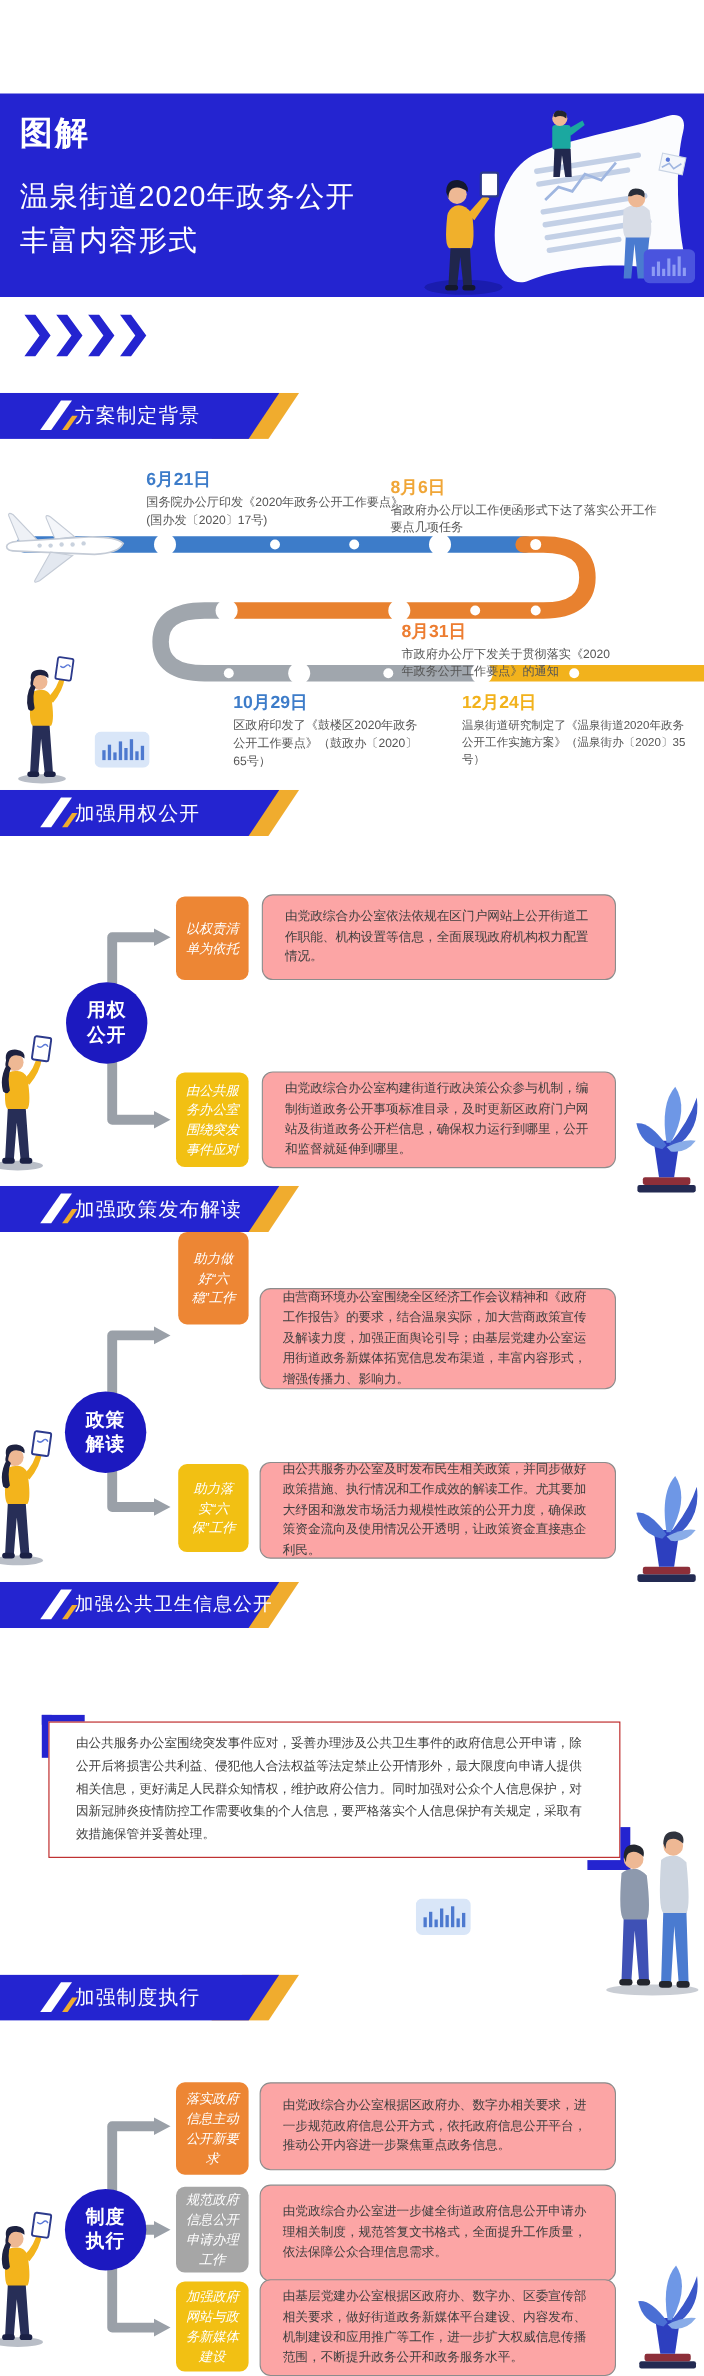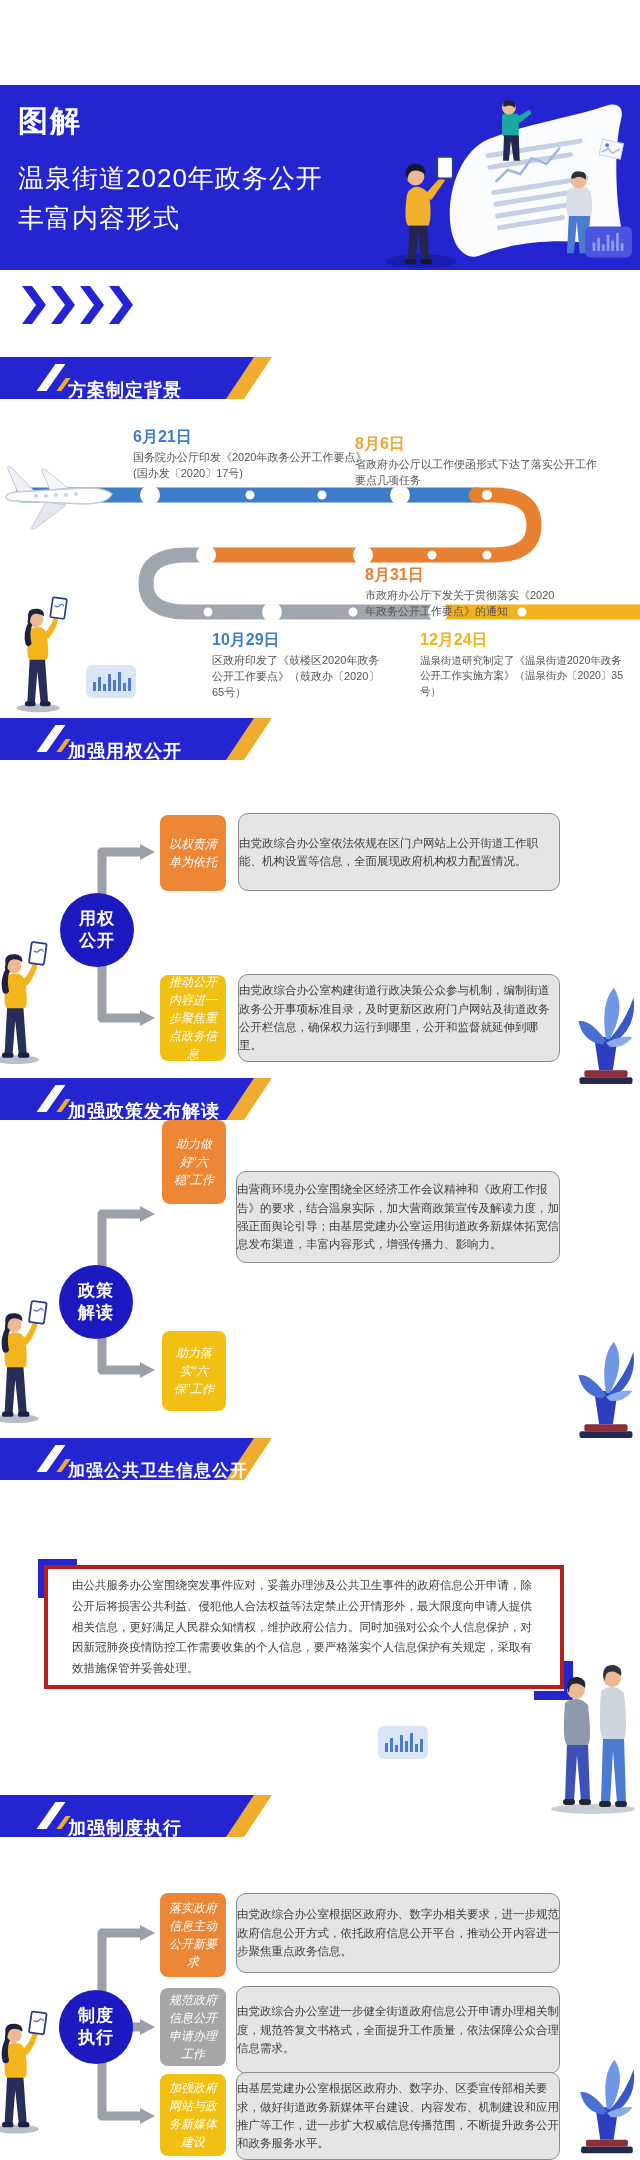--- a/index.html
+++ b/index.html
@@ -14,37 +14,37 @@
   
   
   .banner{position:absolute;left:0;width:272px;height:42px;}
   .banner-accent{position:absolute;left:192px;top:0;width:80px;height:42px;background:#f0ac2e;
                  clip-path:polygon(28px 0,80px 0,52px 100%,0 100%);}
   .banner-blue{position:absolute;left:0;top:0;width:254px;height:42px;background:#2424d0;
                clip-path:polygon(0 0,254px 0,226px 100%,0 100%);}
   .banner-slash{position:absolute;transform:skewX(-35deg);}
   .sl1{left:46px;top:7px;width:10px;height:27px;background:#fff;}
   .sl2{left:61px;top:21px;width:5px;height:13px;background:#f0ac2e;}
-  .banner-text{position:absolute;left:68px;top:12px;line-height:42px;color:#fff;font-weight:bold;font-size:18px;letter-spacing:1px;white-space:nowrap;}
+  .banner-text{position:absolute;left:68px;top:0;line-height:42px;color:#fff;font-weight:normal;font-size:18px;letter-spacing:1px;white-space:nowrap;}
   
   .tl-label{position:absolute;font-size:11px;color:#555;line-height:1.45;}
   .tl-date{font-size:16px;font-weight:bold;display:block;margin-bottom:2px;}
   
   .big-circle{position:absolute;width:74px;height:74px;border-radius:50%;background:#1c19c0;color:#fff;
               display:flex;flex-direction:column;align-items:center;justify-content:center;
               font-weight:bold;font-size:17px;line-height:1.3;letter-spacing:1px;}
   .tag{position:absolute;border-radius:8px;color:#fff;display:flex;align-items:center;justify-content:center;
        text-align:center;font-size:12px;line-height:1.5;padding:6px;box-sizing:border-box;font-weight:500;font-style:italic;}
   .tag.orange{background:#ed8634;}
   .tag.yellow{background:#f2c013;}
   .tag.gray{background:#a6a6a6;}
-  .tbox{position:absolute;border:1px solid #8c8c8c;border-radius:10px;background:#e5e5e5;color:#404040;
-        font-size:11.5px;line-height:1.6;padding:8px 0;box-sizing:border-box;display:flex;align-items:center;}
-  
-  .hbox{position:absolute;left:44px;top:1565px;width:520px;height:124px;border:4px solid #b91c1c;background:#fff;
+  .tbox{position:absolute;border:1px solid #8c8c8c;border-radius:10px;background:#fca5a5;color:#404040;
+        font-size:11.5px;line-height:1.6;padding:8px 20px;box-sizing:border-box;display:flex;align-items:center;}
+  
+  .hbox{position:absolute;left:44px;top:1565px;width:520px;height:124px;border:1px solid #b91c1c;background:#fff;
         color:#404040;font-size:11.5px;line-height:1.8;padding:16px 24px;box-sizing:border-box;display:flex;align-items:center;}
   .corner{position:absolute;width:30px;height:30px;}
   .corner.tl{left:38px;top:1559px;border-left:9px solid #2424d0;border-top:9px solid #2424d0;}
   .corner.br{left:534px;top:1661px;border-right:9px solid #2424d0;border-bottom:9px solid #2424d0;}
 </style>
 </head>
 <body>
 
 <div id="page">
 
@@ -262,21 +262,21 @@
     <span>用权</span>
       <span>公开</span>
   </div>
   <div class="tag orange" style="left:160px;top:815px;width:66px;height:76px">
     <span>以权责清单为依托</span>
   </div>
   <div class="tbox" style="left:238px;top:813px;width:322px;height:78px">
     <span>由党政综合办公室依法依规在区门户网站上公开街道工作职能、机构设置等信息，全面展现政府机构权力配置情况。</span>
   </div>
   <div class="tag yellow" style="left:160px;top:975px;width:66px;height:86px">
-    <span>推动公开内容进一步聚焦重点政务信息</span>
+    <span>由公共服务办公室围绕突发事件应对</span>
   </div>
   <div class="tbox" style="left:238px;top:974px;width:322px;height:88px">
     <span>由党政综合办公室构建街道行政决策公众参与机制，编制街道政务公开事项标准目录，及时更新区政府门户网站及街道政务公开栏信息，确保权力运行到哪里，公开和监督就延伸到哪里。</span>
   </div>
   <svg class="abs" style="left:-14px;top:926px" width="62" height="145" viewBox="0 0 70 150">
       <use href="#p-tablet"></use>
     </svg>
   <svg class="abs" style="left:570px;top:980px" width="70" height="108" viewBox="0 0 70 110">
       <use href="#plant"></use>
     </svg>
@@ -300,20 +300,23 @@
       <span>解读</span>
   </div>
   <div class="tag orange" style="left:162px;top:1120px;width:64px;height:84px">
     <span>助力做好“六稳”工作</span>
   </div>
   <div class="tbox" style="left:236px;top:1171px;width:324px;height:92px">
     <span>由营商环境办公室围绕全区经济工作会议精神和《政府工作报告》的要求，结合温泉实际，加大营商政策宣传及解读力度，加强正面舆论引导；由基层党建办公室运用街道政务新媒体拓宽信息发布渠道，丰富内容形式，增强传播力、影响力。</span>
   </div>
   <div class="tag yellow" style="left:162px;top:1331px;width:64px;height:80px">
     <span>助力落实“六保”工作</span>
+  </div>
+  <div class="tbox" style="left:236px;top:1329px;width:324px;height:88px">
+    <span>由公共服务办公室及时发布民生相关政策，并同步做好政策措施、执行情况和工作成效的解读工作。尤其要加大纾困和激发市场活力规模性政策的公开力度，确保政策资金流向及使用情况公开透明，让政策资金直接惠企利民。</span>
   </div>
   <svg class="abs" style="left:-14px;top:1285px" width="62" height="145" viewBox="0 0 70 150">
       <use href="#p-tablet"></use>
     </svg>
   <svg class="abs" style="left:570px;top:1334px" width="70" height="108" viewBox="0 0 70 110">
       <use href="#plant"></use>
     </svg>
 
   <div class="banner" style="top:1438px">
     <div class="banner-accent"></div>

